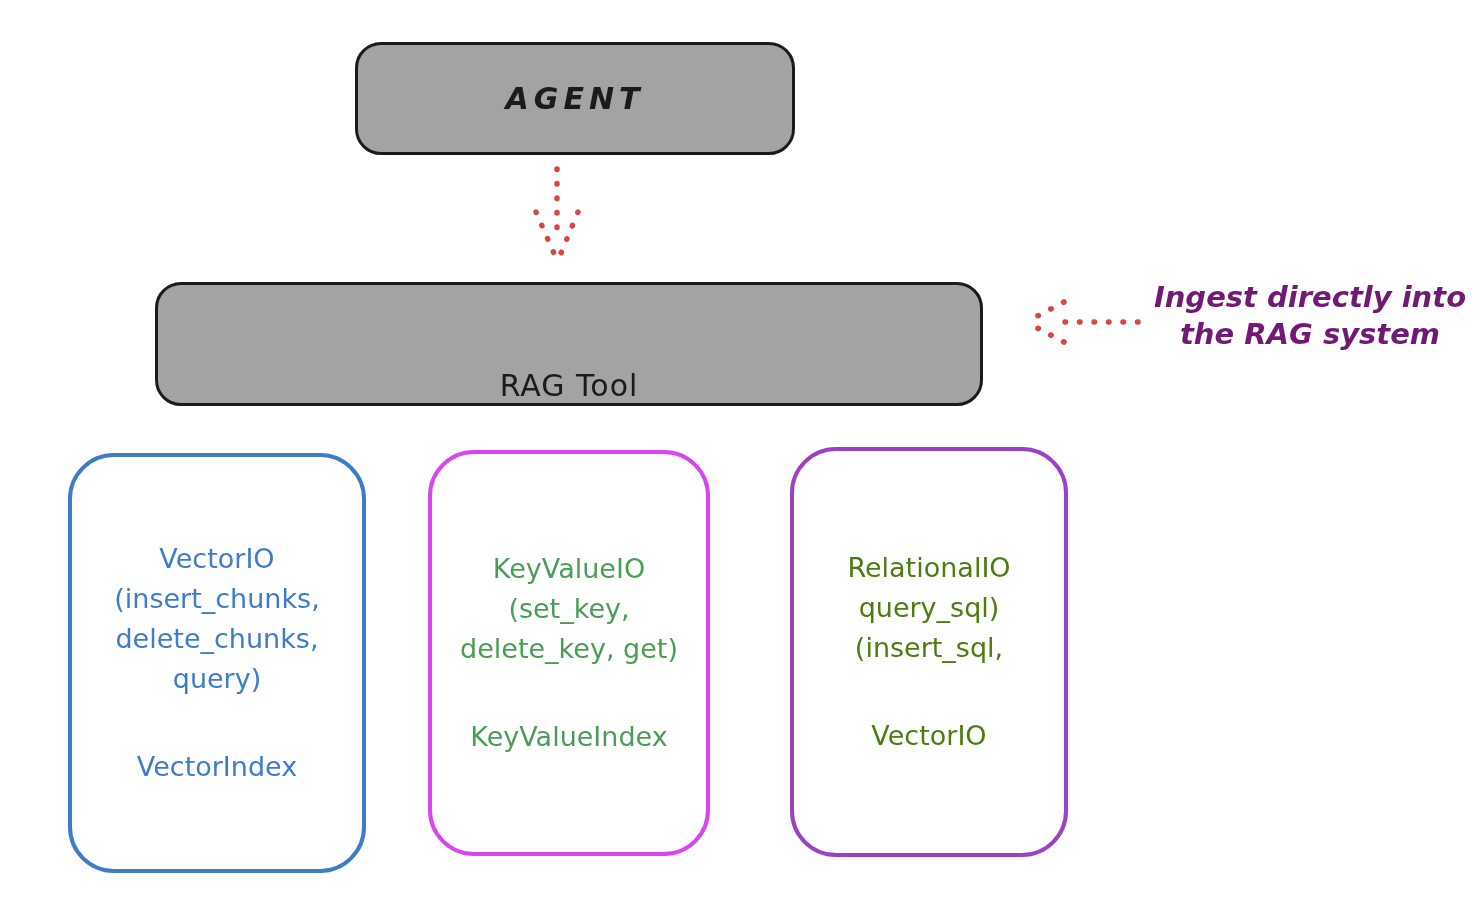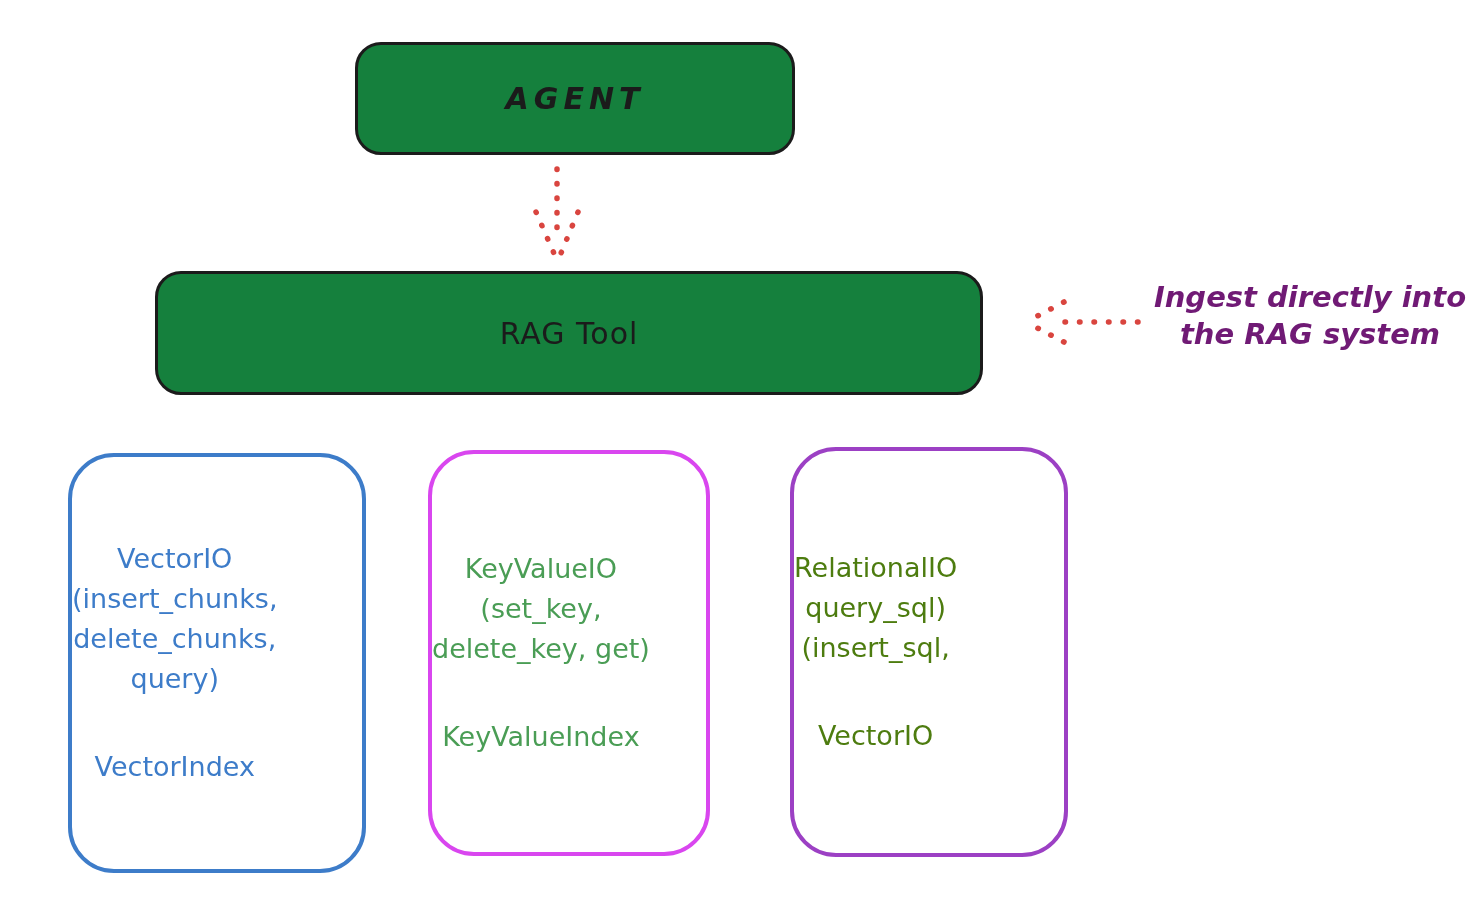--- a/index.html
+++ b/index.html
@@ -12,57 +12,57 @@
     width: 1484px;
     height: 910px;
     background: #ffffff;
     overflow: hidden;
     font-family: "DejaVu Sans", sans-serif;
     color: #1b1b1b;
   }
   .node {
     position: absolute;
     box-sizing: border-box;
-    background: #15803d;
+    background: #a3a3a3;
     display: flex;
     align-items: center;
     justify-content: center;
   }
   
   .node.black {
     border: 3.5px solid #1b1b1b;
     border-radius: 26px;
   }
   #agent-box {
     left: 355px; top: 42px;
     width: 440px; height: 113px;
   }
   #agent-box .label {
     font-size: 30px;
     font-weight: bold;
     font-style: italic;
     letter-spacing: 5px;
   }
   #ragtool-box {
-    left: 155px; top: 271px;
-    width: 828px; height: 124px;
+    left: 155px; top: 282px;
+    width: 828px; height: 124px; align-items: flex-end;
   }
   #ragtool-box .label {
     font-size: 30px;
     letter-spacing: 1px;
   }
   
   .store-box {
     position: absolute;
     box-sizing: border-box;
     background: #ffffff;
     border-radius: 46px;
     display: flex;
     align-items: center;
-    justify-content: flex-start;
+    justify-content: center;
     text-align: center;
   }
   .store-box .store-text {
     font-size: 27px;
     line-height: 40px;
     font-weight: 500;
   }
   .store-box .index-label {
     margin-top: 48px;
   }

